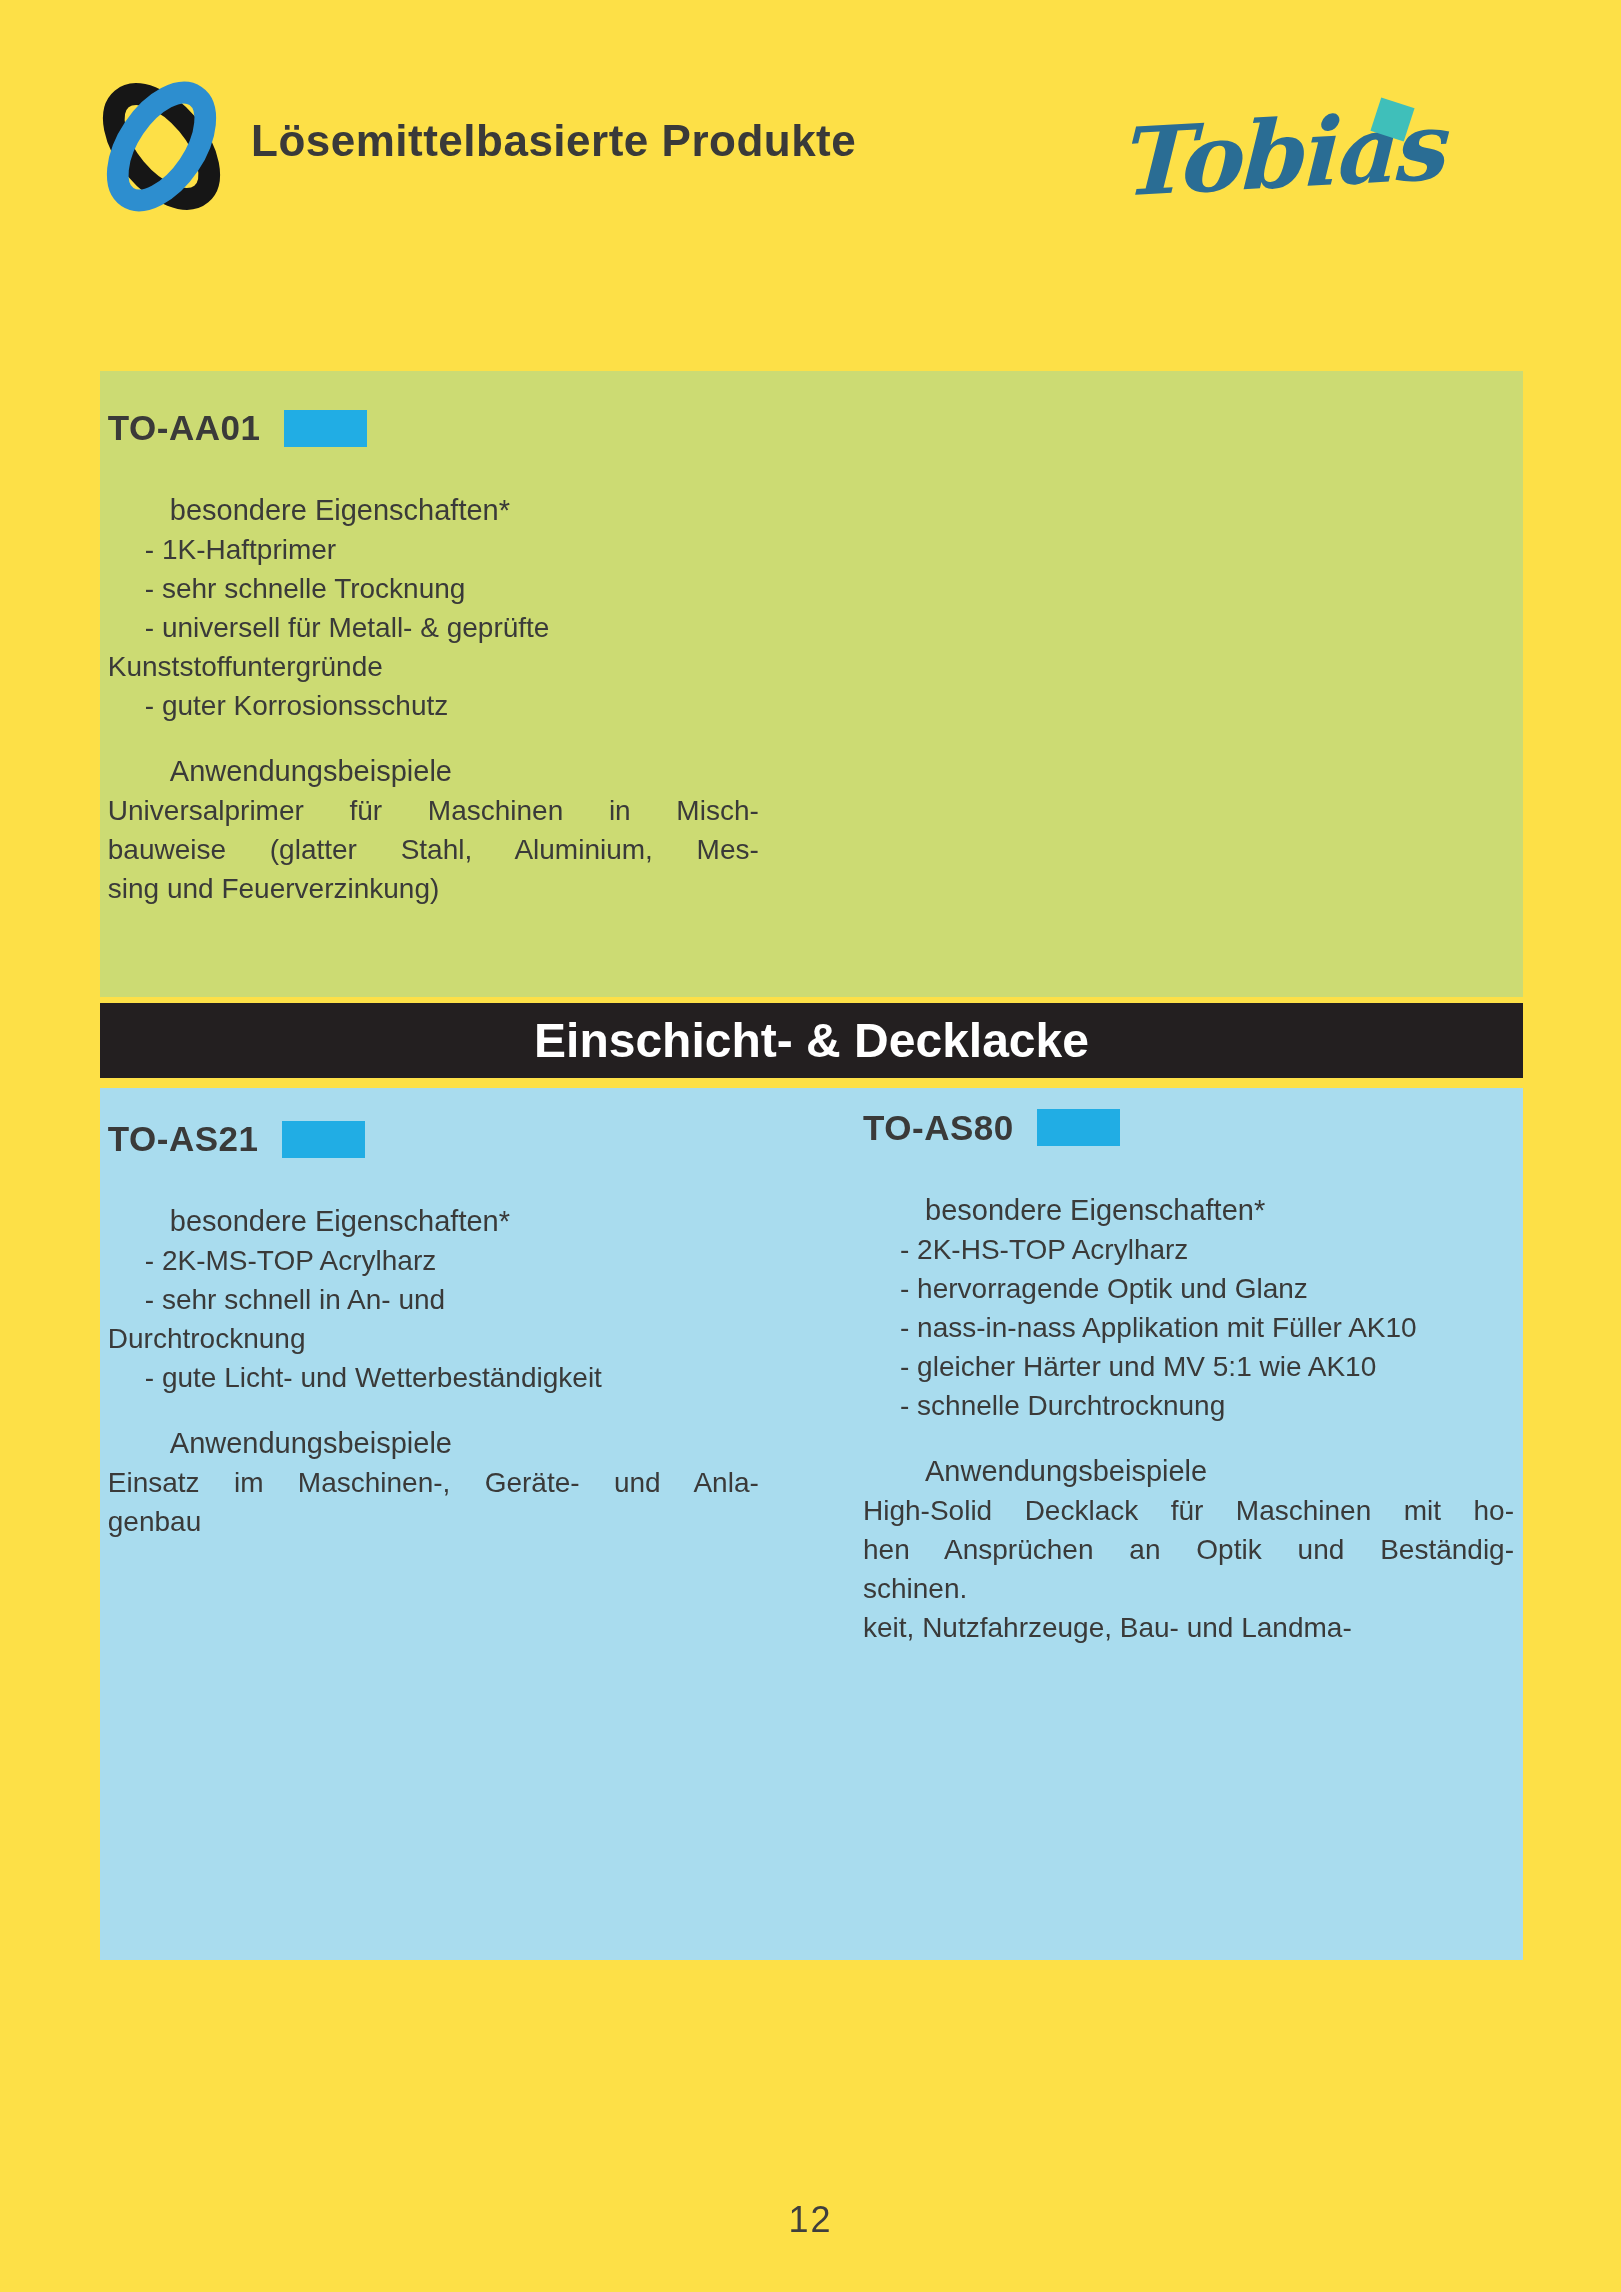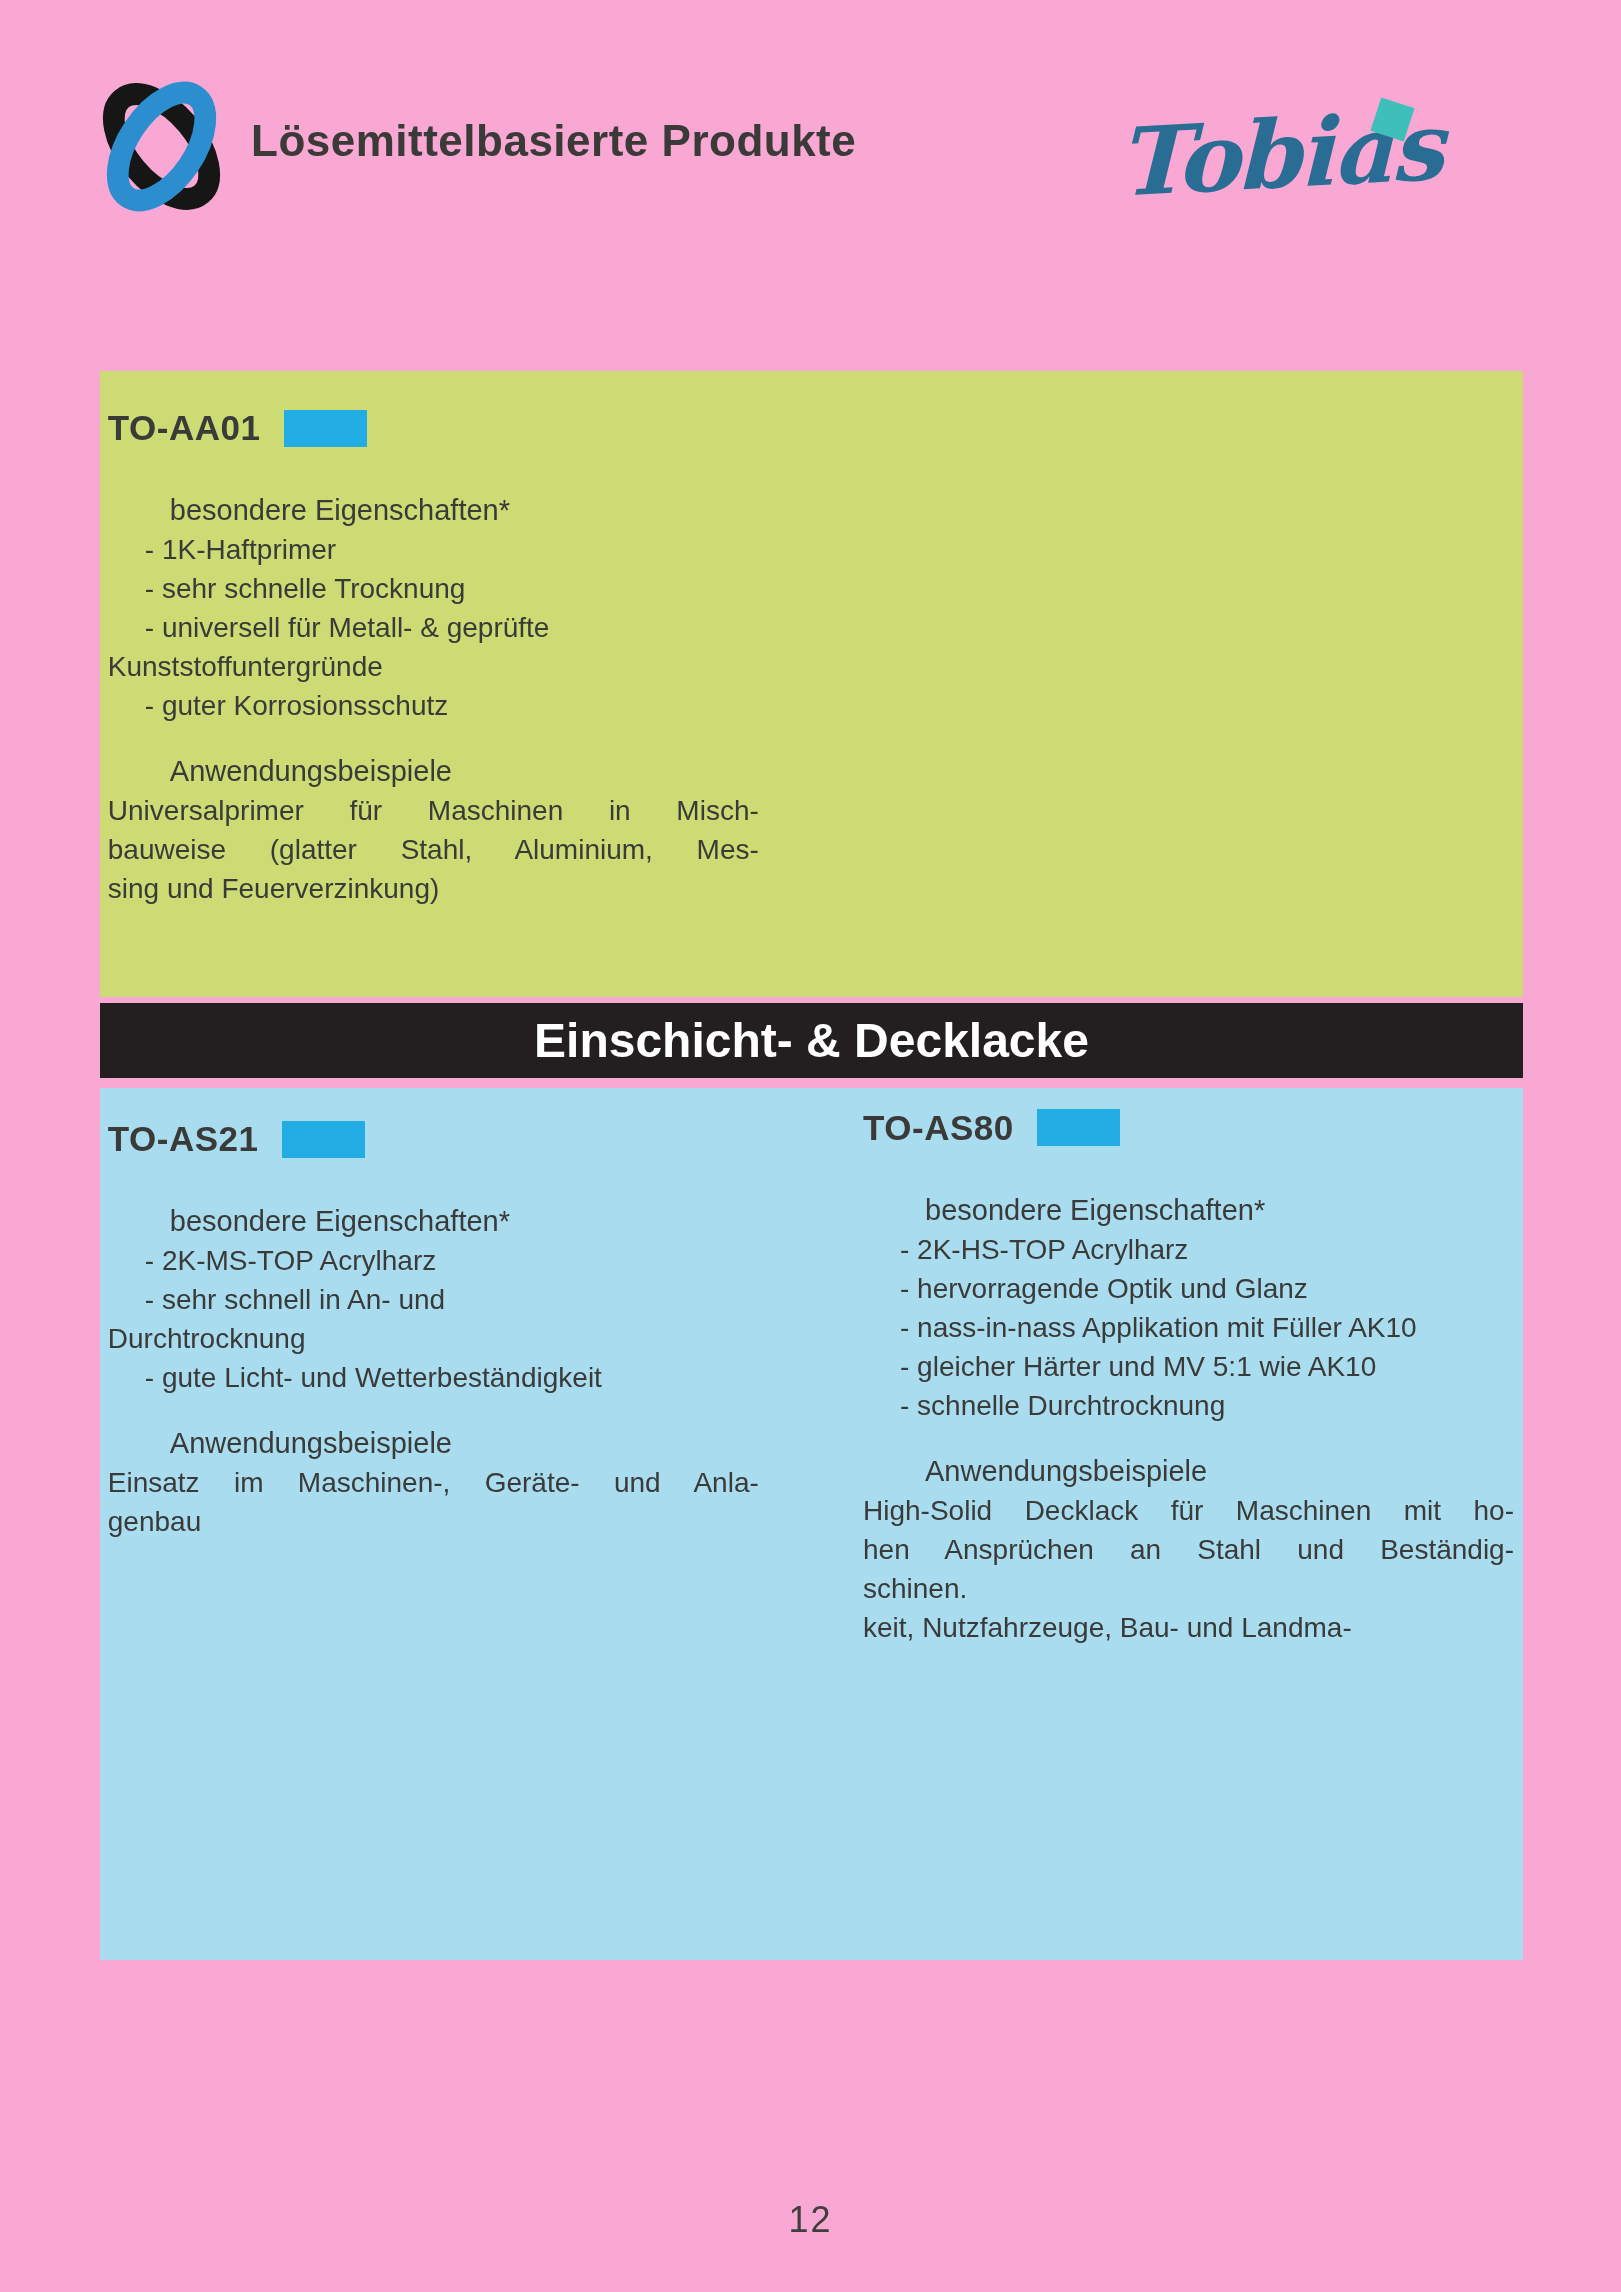--- a/index.html
+++ b/index.html
@@ -2,21 +2,21 @@
 <html style="--text: #3a3a39; --banner_bg: #231f20; --green_bg: #ccdb73; --blue_bg: #a9dcee; --swatch: #21ade4; --logo_black: #161616; --logo_blue: #2d8ecf; --brand: #2a6d94; --brand_diamond: #3fbfba;"><head>
 <meta charset="utf-8">
 <style>
   html, body { margin: 0; padding: 0; background: #ffffff; }
   * { box-sizing: border-box; }
 
   .page {
     position: relative;
     width: 1621px;
     height: 2293px;
-    background: #f9a8d4;
+    background: #fde047;
     font-family: "Liberation Sans", sans-serif;
     color: var(--text, #3a3a39);
     overflow: hidden;
   }
 
   
   .logo-mark {
     position: absolute;
     left: 84px; top: 78px;
     width: 155px; height: 137px;
@@ -231,21 +231,21 @@
         </div>
       <div class="bullet">
           <div class="ln">- gleicher Härter und MV 5:1 wie AK10</div>
         </div>
       <div class="bullet">
           <div class="ln">- schnelle Durchtrocknung</div>
         </div>
       <div class="apps-title">Anwendungsbeispiele</div>
       <div class="para">
           <div class="ln">High-Solid Decklack für Maschinen mit ho-</div>
-          <div class="ln">hen Ansprüchen an Stahl und Beständig-</div>
+          <div class="ln">hen Ansprüchen an Optik und Beständig-</div>
           <div class="ln">schinen.</div>
           <div class="ln">keit, Nutzfahrzeuge, Bau- und Landma-</div>
         </div>
     </div>
 
   </div>
 
   <div class="page-number">12</div>
 
 </div>

